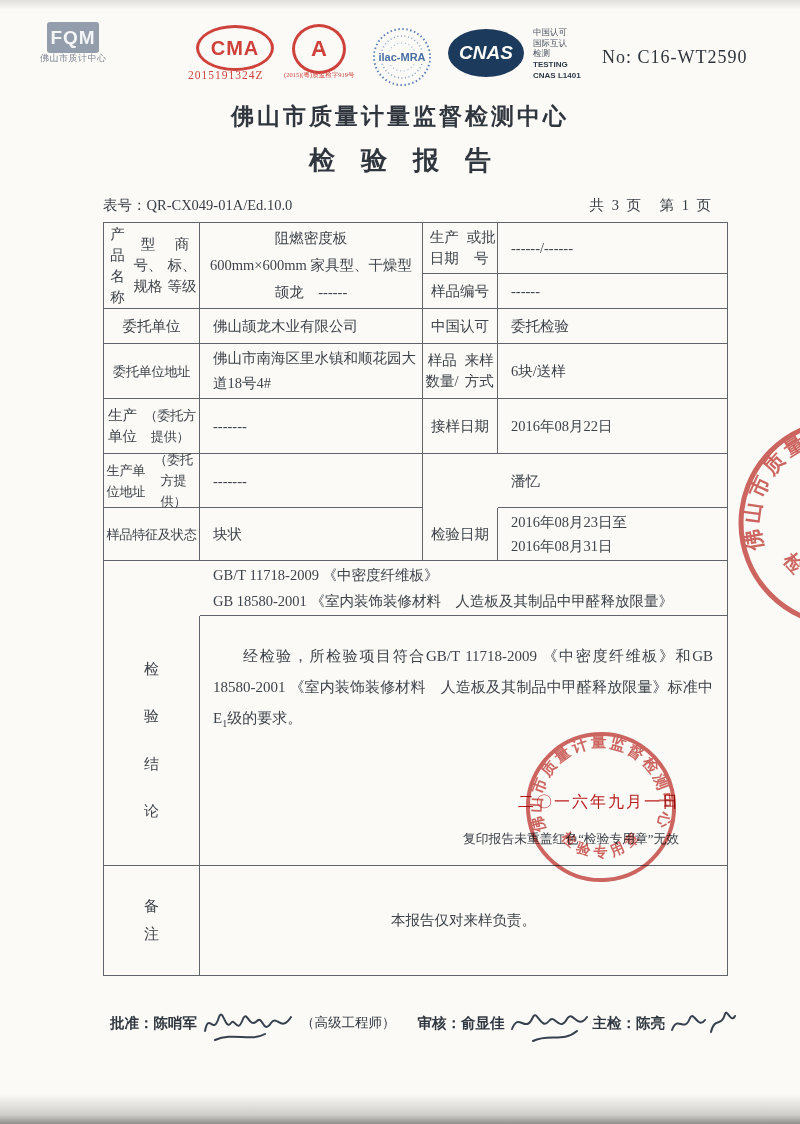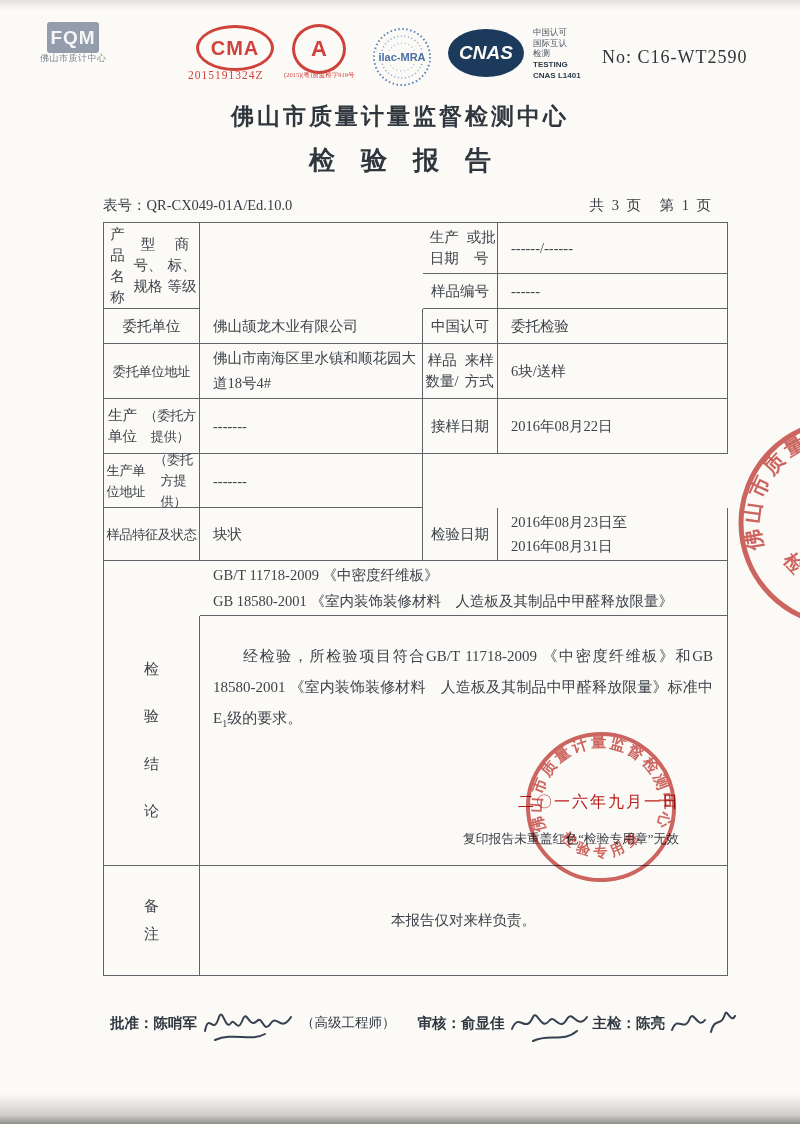--- a/index.html
+++ b/index.html
@@ -145,20 +145,25 @@
     <span class="pages">共 3 页　第 1 页</span>
   </div>
 
   <div class="tbl">
 
     <div class="lab" style="grid-area:1/1/3/2">
       <span>产品名称</span>
       <span>型号、规格</span>
       <span>商标、等级</span>
     </div>
+    <div class="val-c" style="grid-area:1/2/3/3">
+      <span>阻燃密度板</span>
+      <span>600mm×600mm 家具型、干燥型</span>
+      <span>颉龙　------</span>
+    </div>
     <div class="lab" style="grid-area:1/3/2/4">
       <span>生产日期</span>
       <span>或批号</span>
     </div>
     <div class="val" style="grid-area:1/4/2/5">
       <span>------/------</span>
     </div>
     <div class="lab" style="grid-area:2/3/3/4">
       <span>样品编号</span>
     </div>
@@ -206,20 +211,23 @@
     <div class="val" style="grid-area:5/4/6/5">
       <span>2016年08月22日</span>
     </div>
 
     <div class="lab tight" style="grid-area:6/1/7/2">
       <span>生产单位地址</span>
       <span>（委托方提供）</span>
     </div>
     <div class="val" style="grid-area:6/2/7/3">
       <span>-------</span>
+    </div>
+    <div class="val" style="grid-area:6/4/7/5">
+      <span>潘忆</span>
     </div>
 
     <div class="lab tight" style="grid-area:7/1/8/2">
       <span>样品特征及状态</span>
     </div>
     <div class="val" style="grid-area:7/2/8/3">
       <span>块状</span>
     </div>
     <div class="lab" style="grid-area:7/3/8/4">
       <span>检验日期</span>

